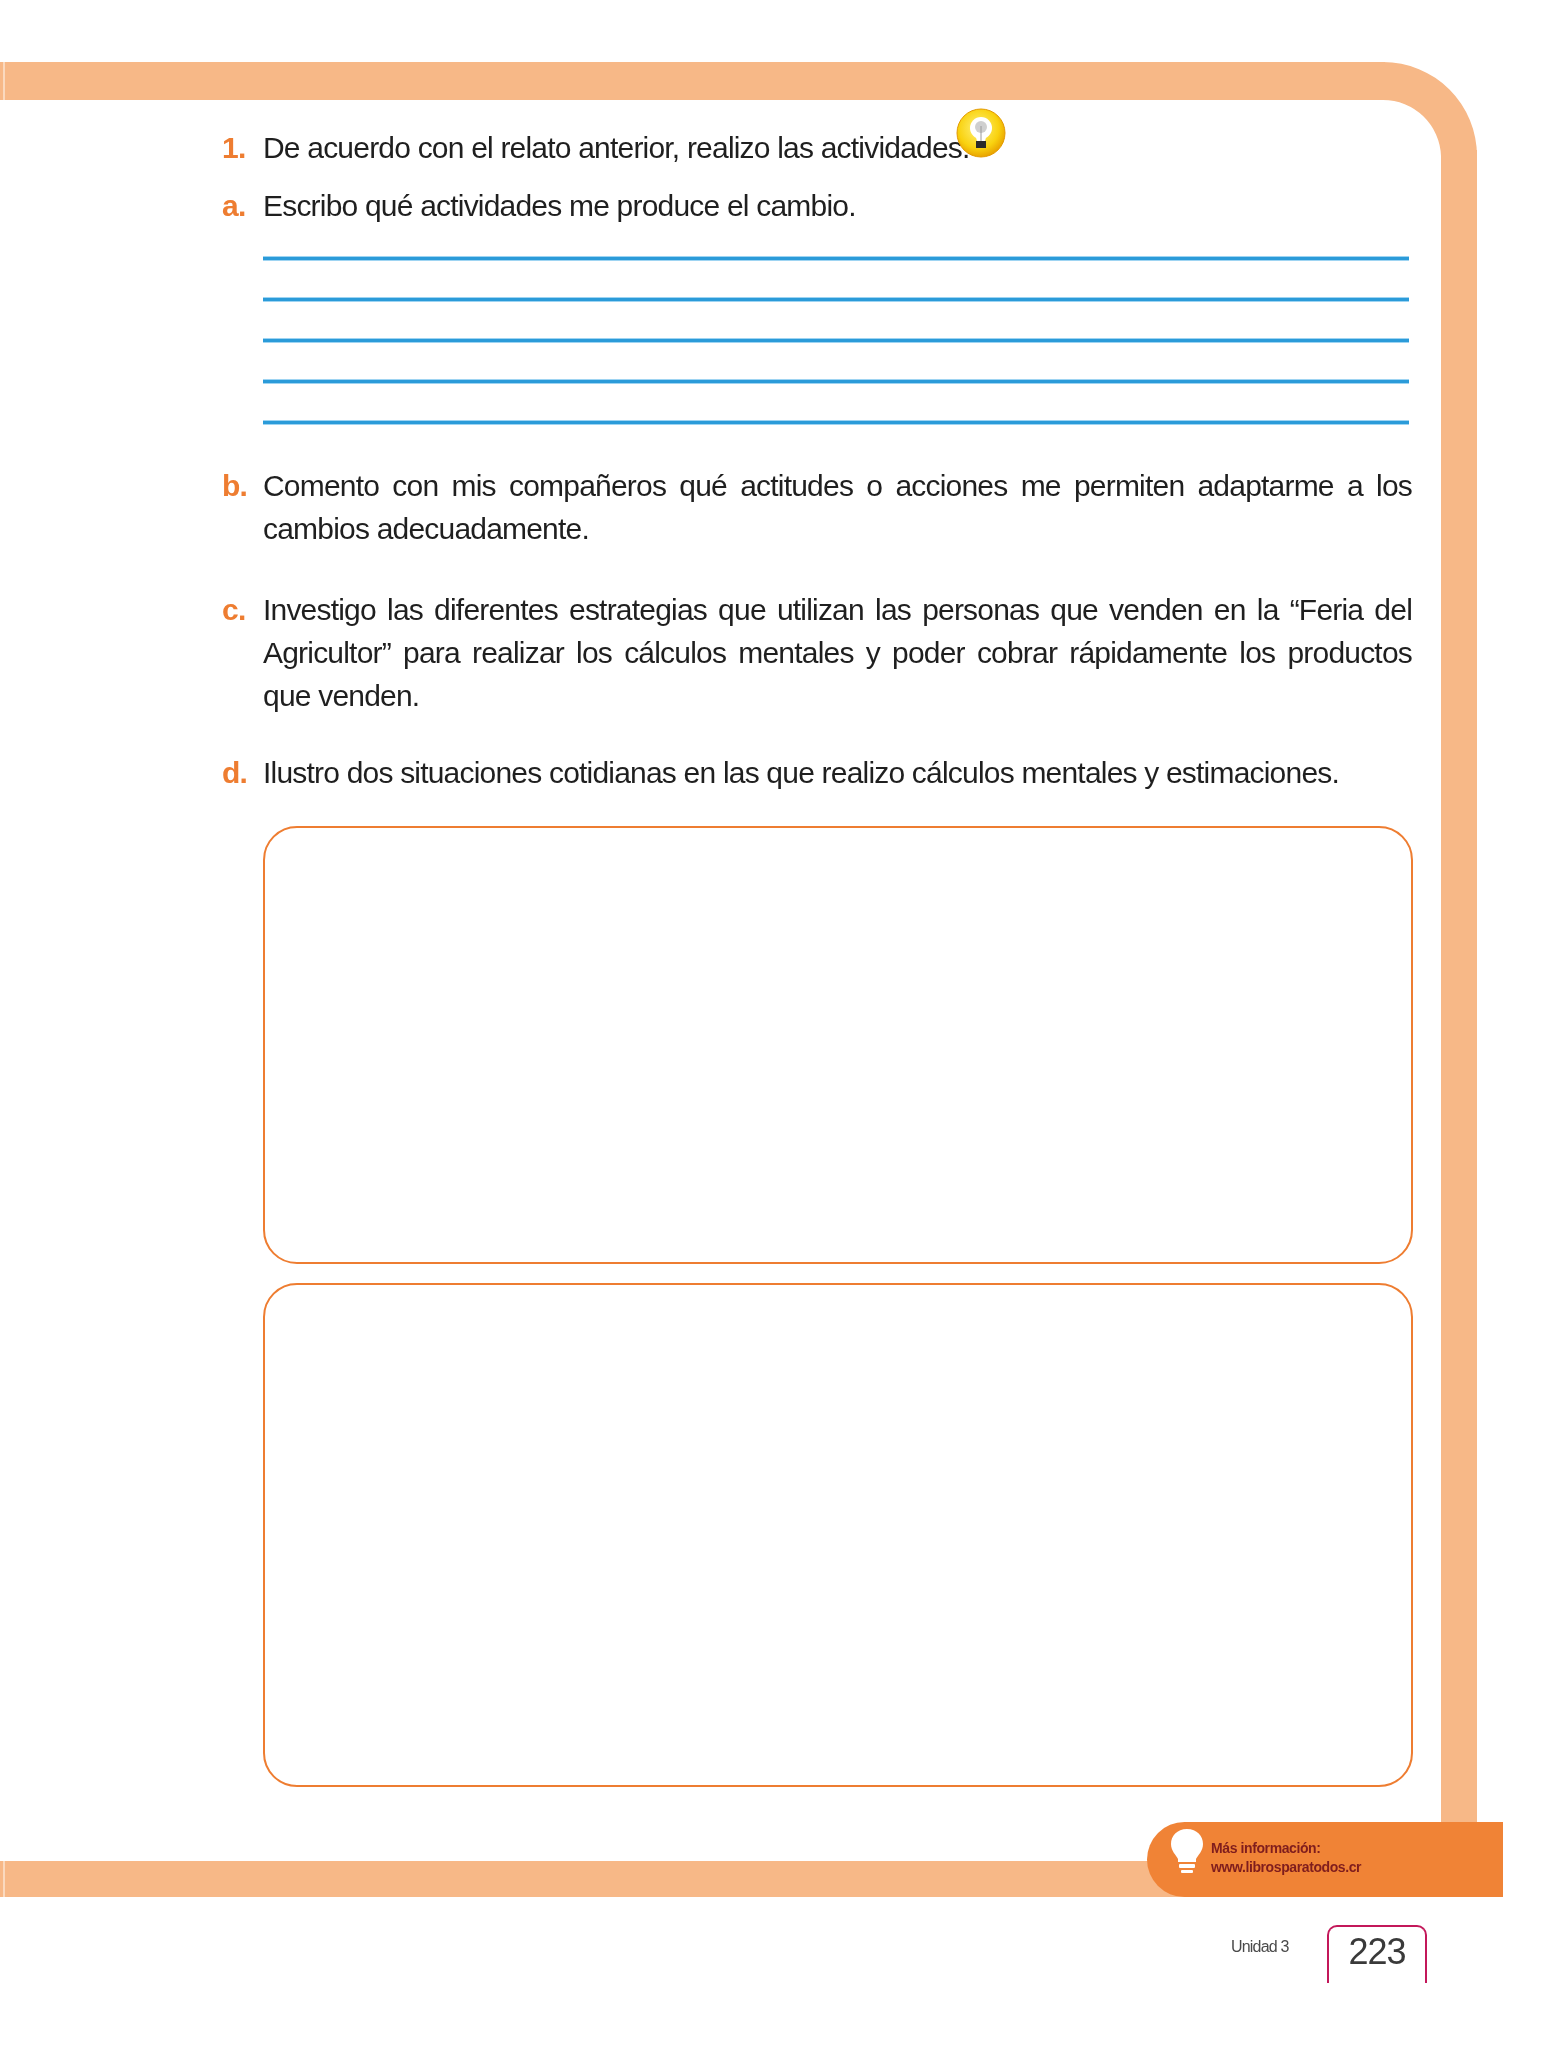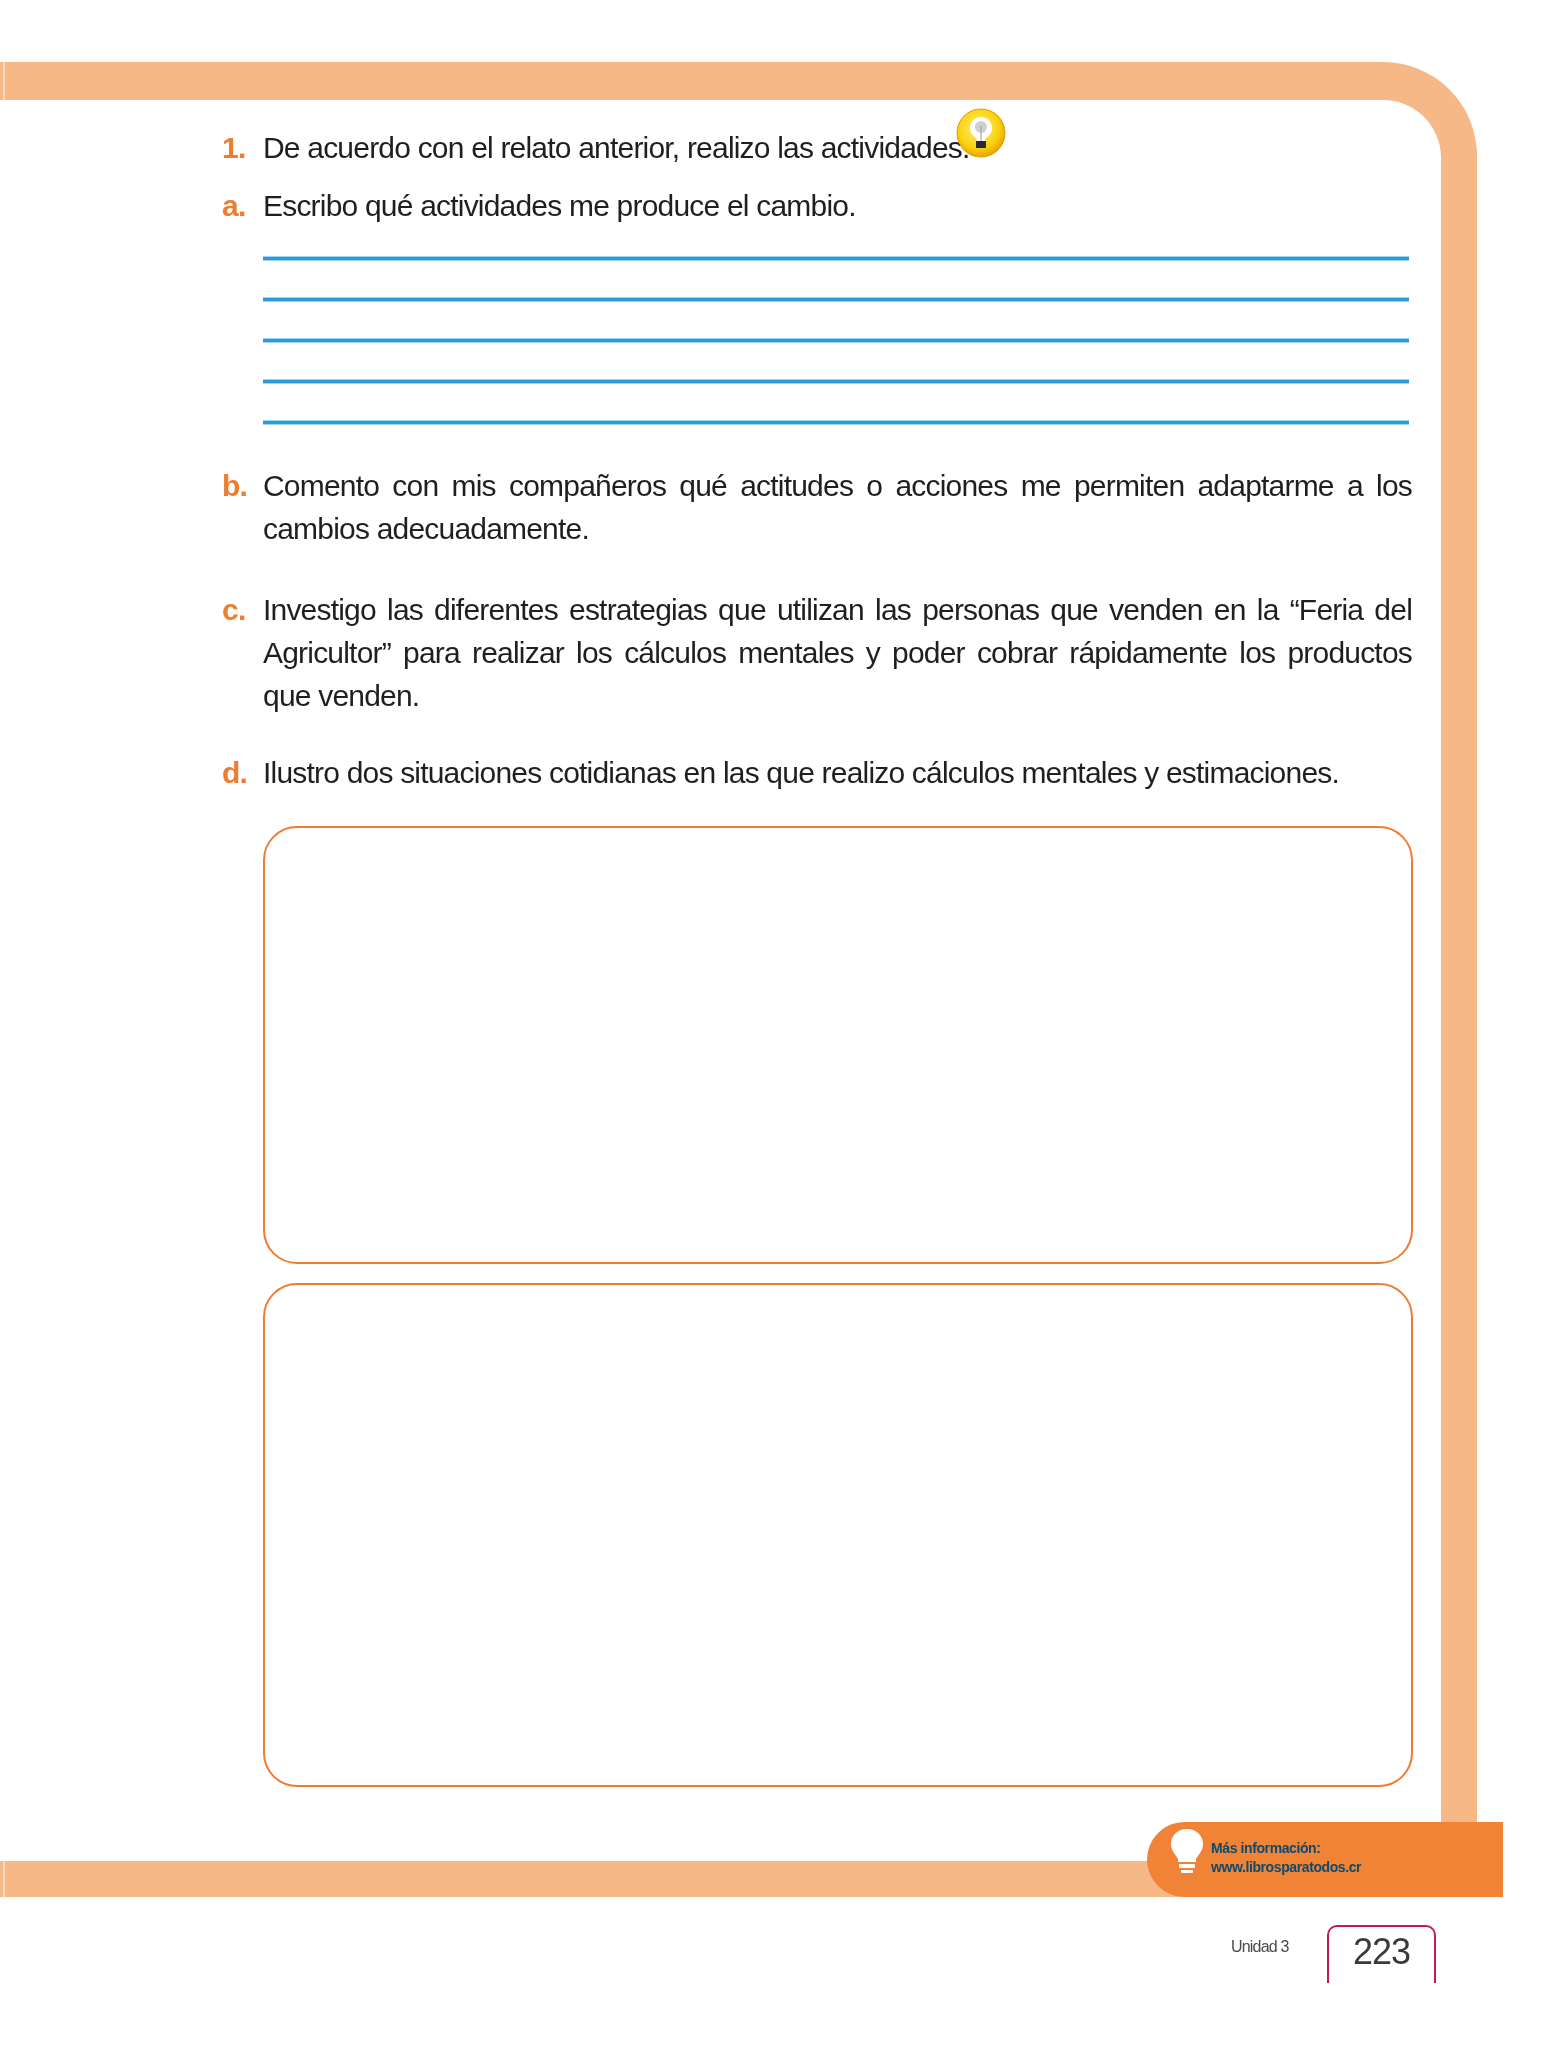--- a/index.html
+++ b/index.html
@@ -32,21 +32,21 @@
     .info-band {
       position: absolute; left: 1147px; top: 1822px; width: 356px; height: 75px;
       background: #F08336;
       border-radius: 38px 0 0 38px;
     }
     .info-bulb {
       position: absolute; left: 22px; top: 6px; width: 36px; height: 46px;
     }
     .info-text {
       position: absolute; left: 64px; top: 17px;
-      color: #0c4a6e; font-weight: bold; font-size: 14px; line-height: 19px;
+      color: #7f1d1d; font-weight: bold; font-size: 14px; line-height: 19px;
       letter-spacing: -0.4px;
     }
     .q {
       position: absolute; left: 222px; width: 1190px;
       font-size: 30px; line-height: 43px;
       letter-spacing: -0.8px;
     }
     .q .marker {
       position: absolute; left: 0; top: 0;
       color: #EE7D31; font-weight: bold; width: 40px;
@@ -67,21 +67,21 @@
     .draw-box {
       position: absolute; left: 263px; width: 1150px;
       box-sizing: border-box; border: 2.5px solid #EE7D31; border-radius: 34px;
       background: #ffffff;
     }
     .unit-label {
       position: absolute; left: 1231px; top: 1938px;
       font-size: 16px; color: #4a4a4a; letter-spacing: -0.8px;
     }
     .page-box {
-      position: absolute; left: 1327px; top: 1925px; width: 109px; height: 58px;
+      position: absolute; left: 1327px; top: 1925px; width: 100px; height: 58px;
       box-sizing: border-box;
       border: 2.5px solid #C3185A; border-bottom: none; border-radius: 10px 10px 0 0;
     }
     .page-num {
       position: absolute; left: 0; right: 0; top: 4px; text-align: center;
       font-size: 36px; color: #3a3a3a; letter-spacing: -1px;
     }
   </style>
 </head>
 <body>

